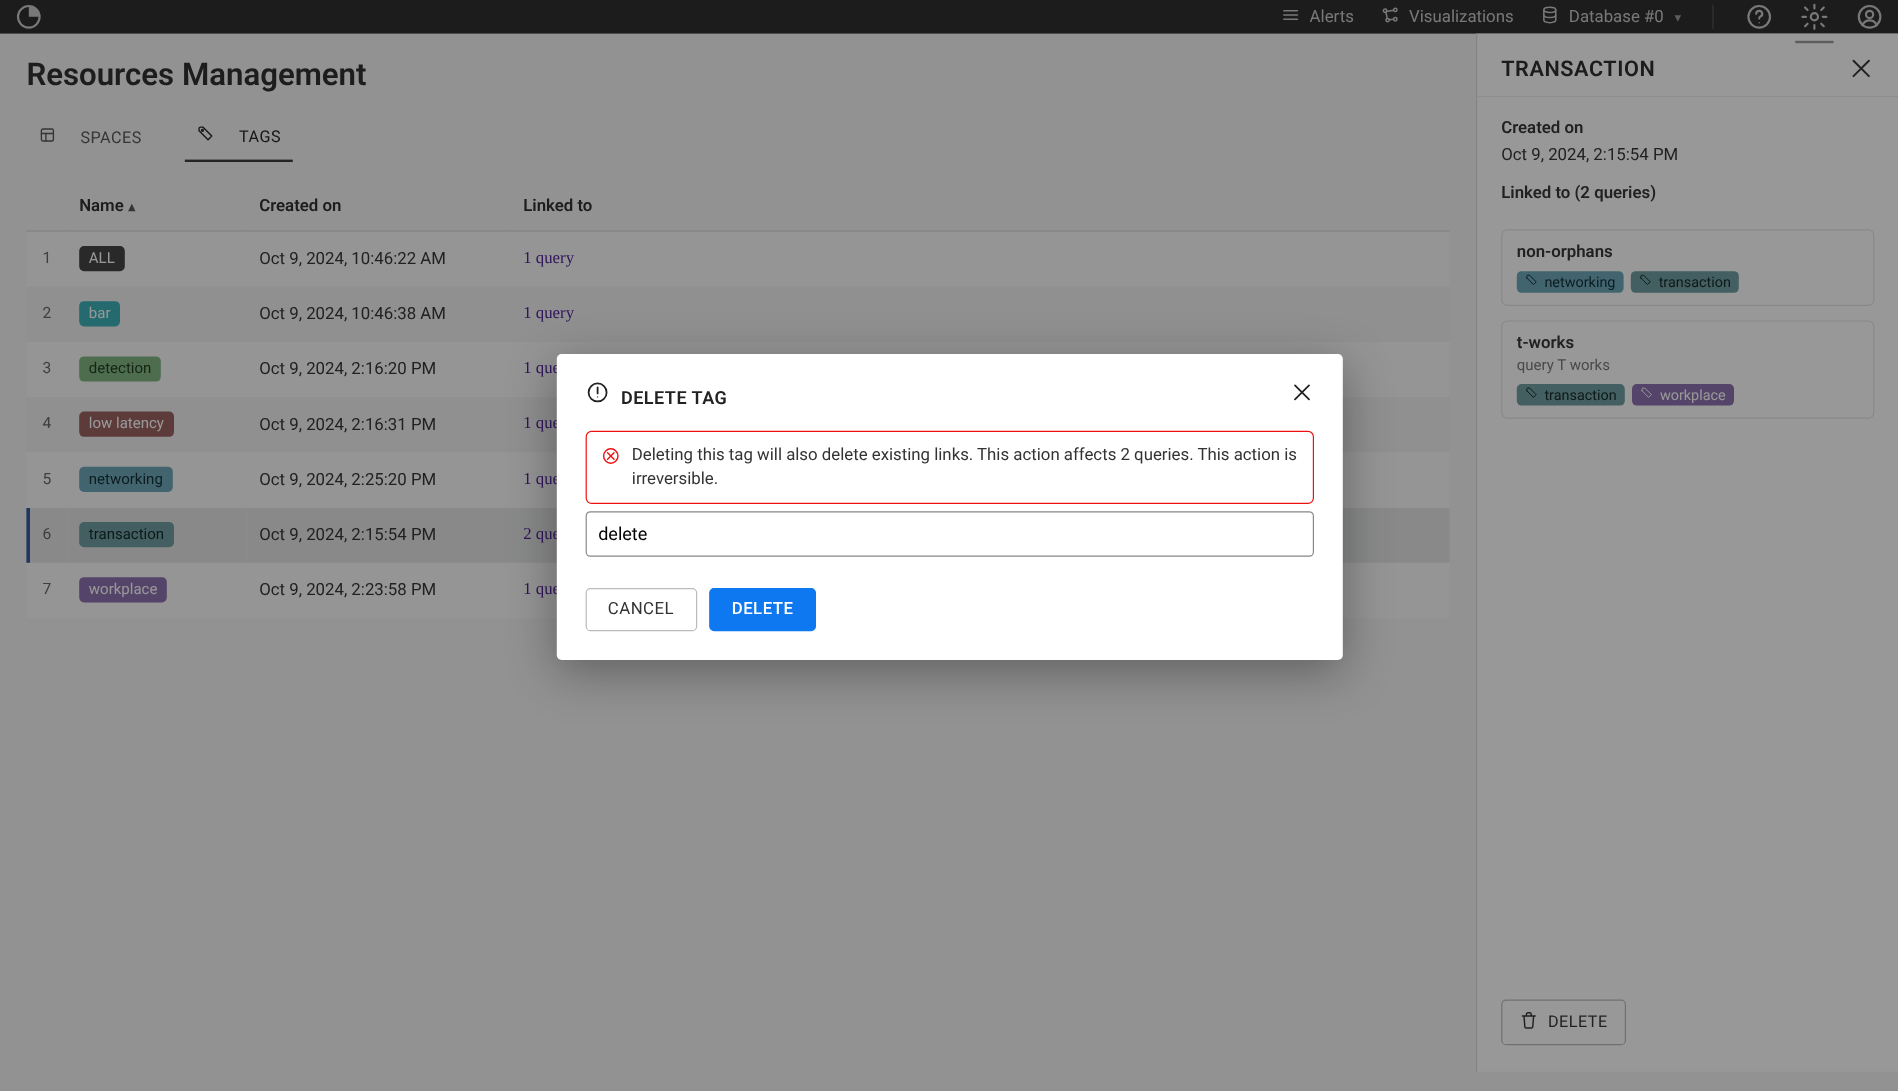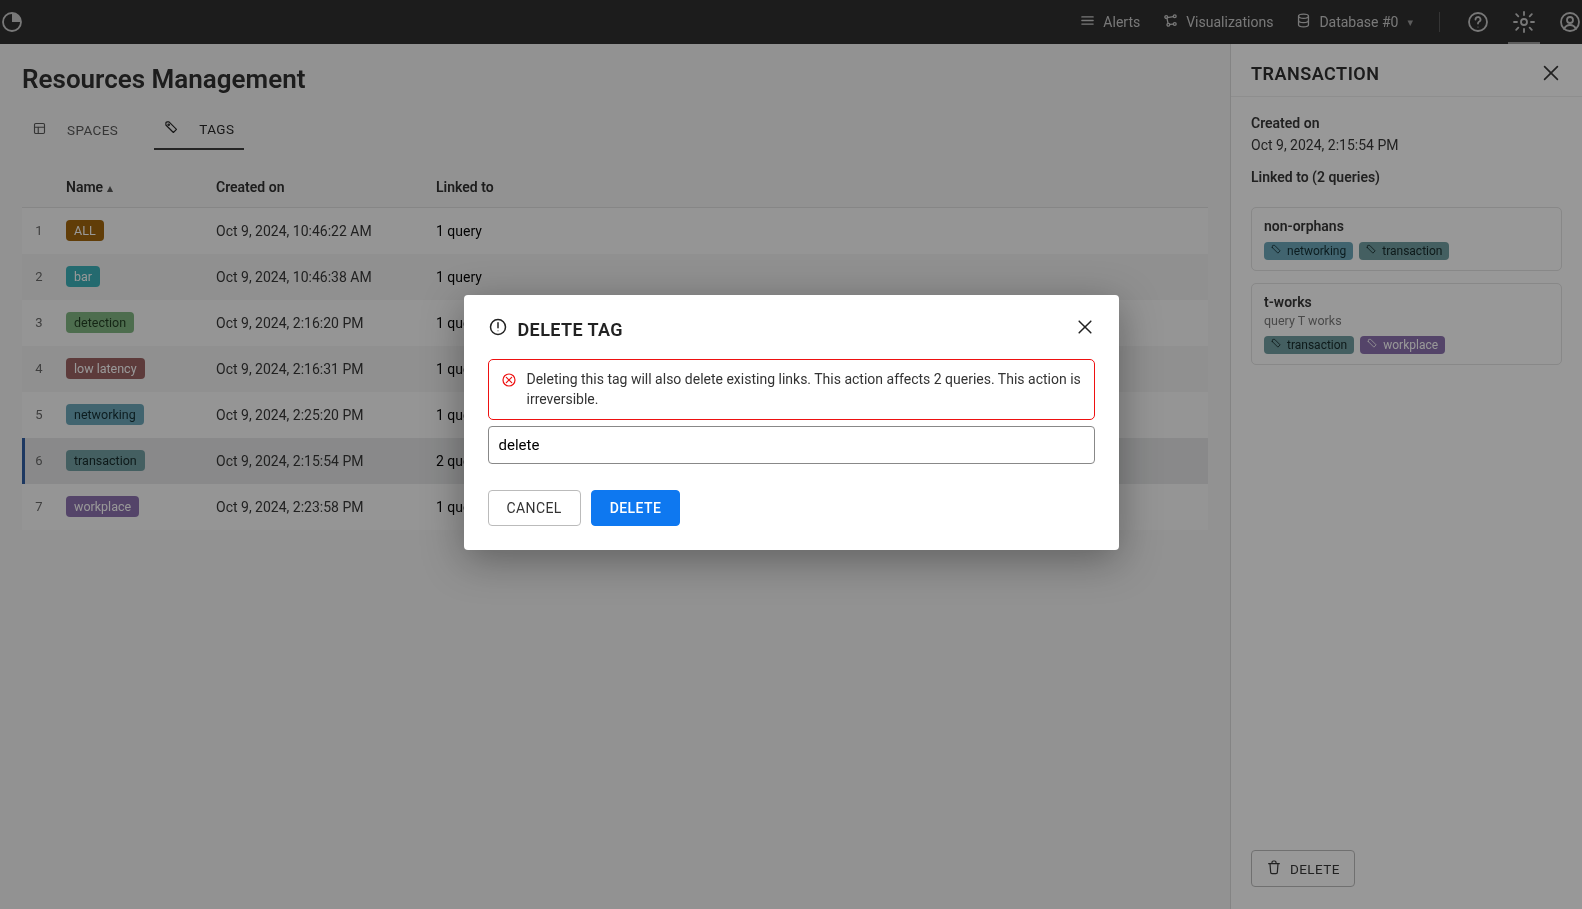--- a/index.html
+++ b/index.html
@@ -1,19 +1,19 @@
 <!DOCTYPE html>
 <html><head>
 <meta charset="utf-8">
 <style>
 * { box-sizing: border-box; margin: 0; padding: 0; font-family: -apple-system, BlinkMacSystemFont, "Segoe UI", Roboto, Helvetica, Arial, sans-serif; }
 html, body { width: 100%; height: 100%; background: #f5f5f5; overflow: hidden; }
 
 
-.topbar { height: 44px; background: #2a2a2a; display: flex; align-items: center; padding: 0 0; color: #c9c9c9; }
+.topbar { height: 28px; background: #2a2a2a; display: flex; align-items: center; padding: 0 12px; color: #c9c9c9; }
 .topbar .logo { width: 24px; height: 24px; }
 .topbar .spacer { flex: 1; }
 .topbar .nav { display: flex; align-items: center; gap: 22px; font-size: 14px; }
 .topbar .nav-item { display: flex; align-items: center; gap: 7px; cursor: pointer; }
 .topbar .nav-item svg { width: 17px; height: 17px; }
 .topbar .divider { width: 1px; height: 20px; background: #555; margin: 0 4px; }
 .topbar .icon-btn { width: 24px; height: 24px; display: flex; align-items: center; justify-content: center; cursor: pointer; }
 .topbar .icon-btn.settings-active { position: relative; }
 .topbar .icon-btn.settings-active::after { content:""; position:absolute; left:-4px; right:-4px; bottom:-10px; height:2px; background:#999; }
 
@@ -35,28 +35,28 @@
 .table th .sort { font-size: 11px; margin-left: 4px; color:#555;}
 .table tbody tr { height: 46px; }
 .table tbody tr:nth-child(odd) { background: #fafafa; }
 .table tbody tr:nth-child(even) { background: #f1f1f1; }
 .table tbody tr.selected { background: #e5e6e7; position:relative; }
 .table tbody tr.selected td:first-child { box-shadow: inset 3px 0 0 #2c5aa0; }
 .table td { padding: 8px 10px; }
 .table td.idx { width:34px; color:#666; text-align:center; font-size:13px; }
 .table td.name { width: 150px; }
 .table td.created { width: 220px; color:#333; }
-.table td.linked { color:#000000; }
+.table td.linked { color:#4c1d95;font-family:Liberation Serif, serif; }
 
 .tagchip { display:inline-flex; align-items:center; padding: 3px 8px; border-radius: 4px; font-size: 12.5px; color:#fff; }
 .tagchip.sm { padding: 2px 7px; font-size: 12px; gap:5px; }
 .tagchip.sm svg { width:11px; height:11px; }
 
 
-.c-all { background:#a16207; }
+.c-all { background:#404040; }
 .c-bar { background:#37b0b8; }
 .c-detection { background:#7fb580; color:#1d3a1d; }
 .c-lowlatency { background:#9a5f5f; }
 .c-networking { background:#6aa6b8; color:#0e2a30; }
 .c-transaction { background:#6f9da0; color:#102525; }
 .c-workplace { background:#8a6fae; }
 
 
 .sidepanel { width: 352px; border-left: 1px solid #ddd; background:#fff; display:flex; flex-direction:column; }
 .sp-head { display:flex; align-items:center; justify-content:space-between; padding: 18px 20px 12px; border-bottom: 1px solid #eee; }
@@ -71,21 +71,21 @@
 .querycard .qdesc { font-size:12.5px; color:#777; margin-top:3px; }
 .querycard .qchips { margin-top:8px; display:flex; gap:6px; flex-wrap:wrap; }
 .sp-foot { padding: 14px 20px 22px; }
 .btn-outline { display:inline-flex; align-items:center; gap:8px; padding: 8px 14px; border:1px solid #bbb; border-radius:4px; background:#fff; font-size:13.5px; letter-spacing:.4px; color:#333; cursor:pointer; }
 .btn-outline svg { width:16px; height:16px; }
 
 
 .overlay { position:fixed; inset:0; background:rgba(10,10,10,.42); display:flex; align-items:flex-start; justify-content:center; padding-top: 295px; }
 .modal { width: 655px; background:#fff; border-radius:4px; box-shadow: 0 10px 40px rgba(0,0,0,.35); padding: 22px 24px 24px; }
 .modal-head { display:flex; align-items:center; gap:10px; justify-content:space-between; }
-.modal-head .title { display:flex; align-items:center; gap:10px; font-size:18px; font-weight:600; letter-spacing:.4px; color:#222; }
+.modal-head .title { display:flex; align-items:flex-end; gap:10px; font-size:15px; font-weight:600; letter-spacing:.4px; color:#222; }
 .modal-head .title svg { width:20px; height:20px; }
 .modal-close { cursor:pointer; color:#222; }
 .modal-close svg { width:20px; height:20px; }
 .alert { margin-top:18px; border:1.5px solid #e11; border-radius:5px; padding: 10px 12px; display:flex; gap:10px; align-items:flex-start; color:#333; font-size:14px; line-height:1.4; }
 .alert svg { width:16px; height:16px; flex:none; margin-top:2px; color:#e11; }
 .field-label { margin-top:18px; font-size:14px; font-weight:600; color:#222; }
 .modal input { margin-top:6px; width:100%; padding: 9px 10px; border:1px solid #888; border-radius:4px; font-size:15px; outline:none; }
 .modal-actions { margin-top:26px; display:flex; justify-content:flex-start; gap:10px; }
 .btn { padding: 9px 18px; border-radius:4px; font-size:14px; letter-spacing:.4px; cursor:pointer; }
 .btn.secondary { background:#fff; border:1px solid #bbb; color:#333; }

